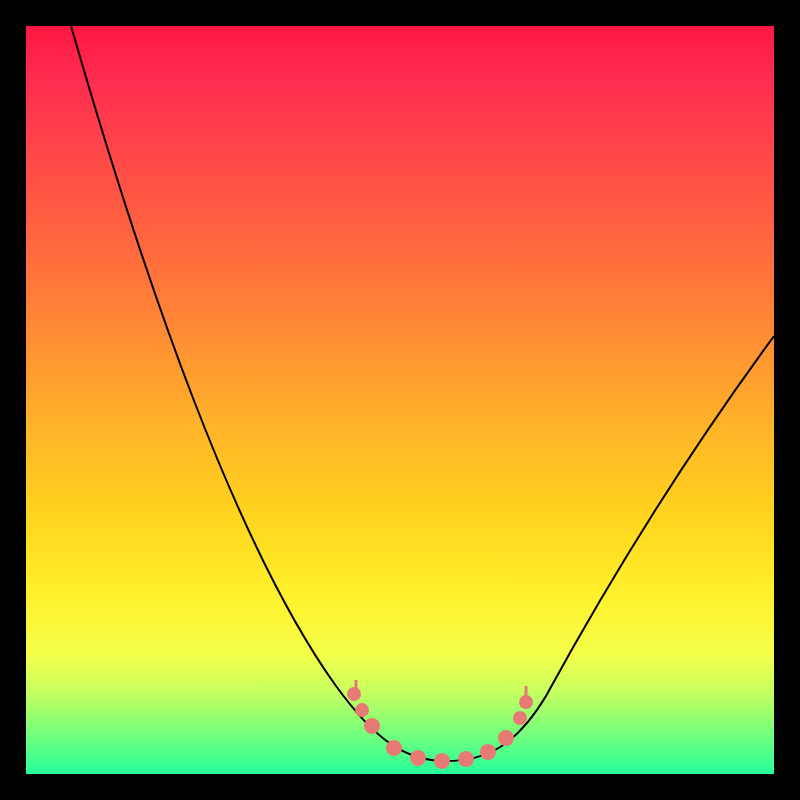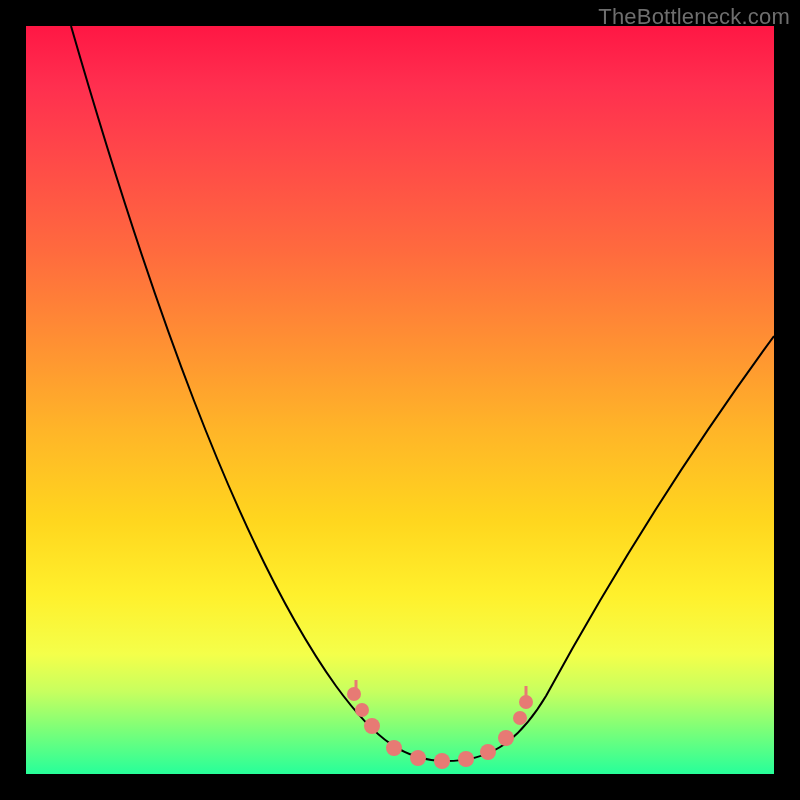--- a/index.html
+++ b/index.html
@@ -92,14 +92,13 @@
         <circle class="dot" cx="462" cy="726" r="8"></circle>
         <circle class="dot" cx="480" cy="712" r="8"></circle>
         <circle class="dot" cx="494" cy="692" r="7"></circle>
         <circle class="dot" cx="500" cy="676" r="7"></circle>
 
         <line x1="500" y1="660" x2="500" y2="672" stroke="#e77a74" stroke-width="3"></line>
         <line x1="330" y1="654" x2="330" y2="666" stroke="#e77a74" stroke-width="3"></line>
       </g>
     </svg>
   </div>
-  <div class="watermark">TheBottleneck.com</div>
 </div>
 
 </body></html>

